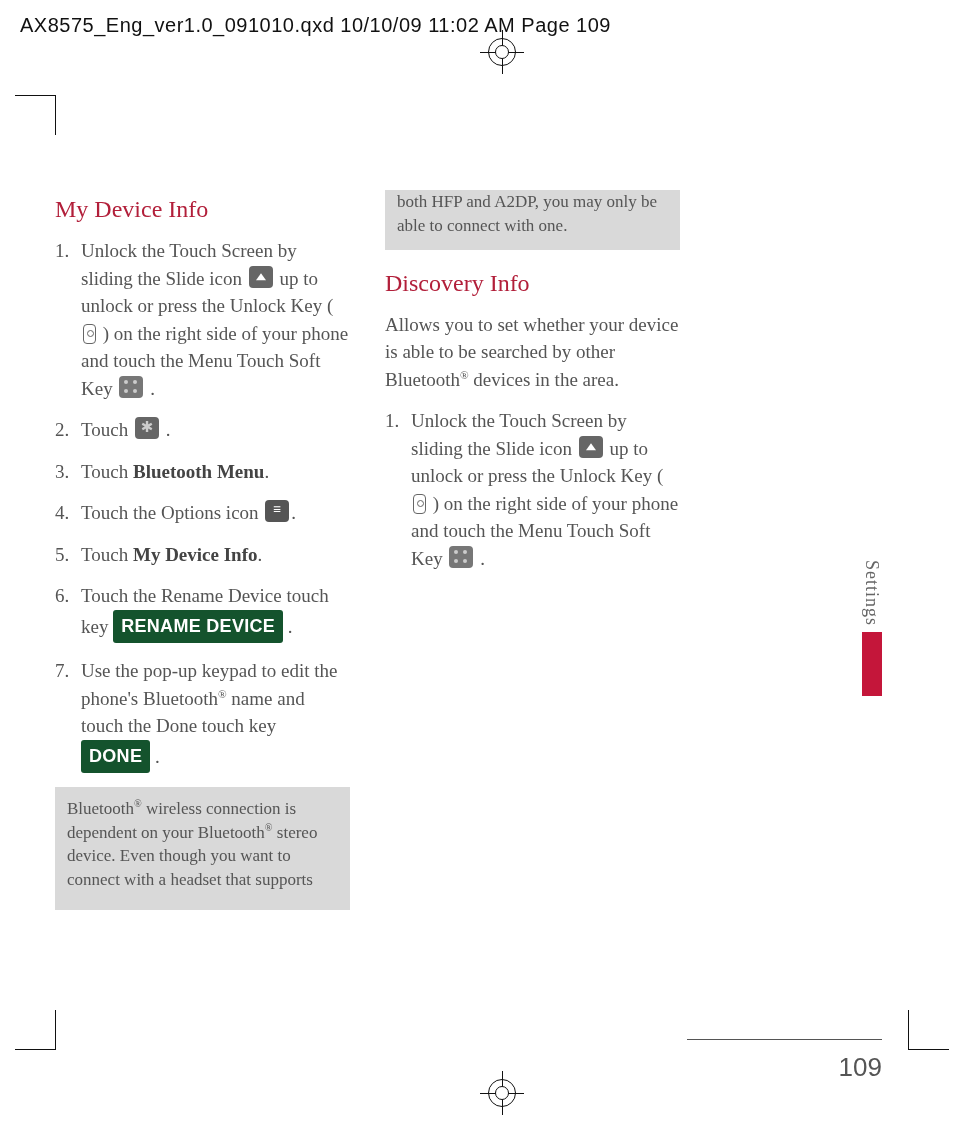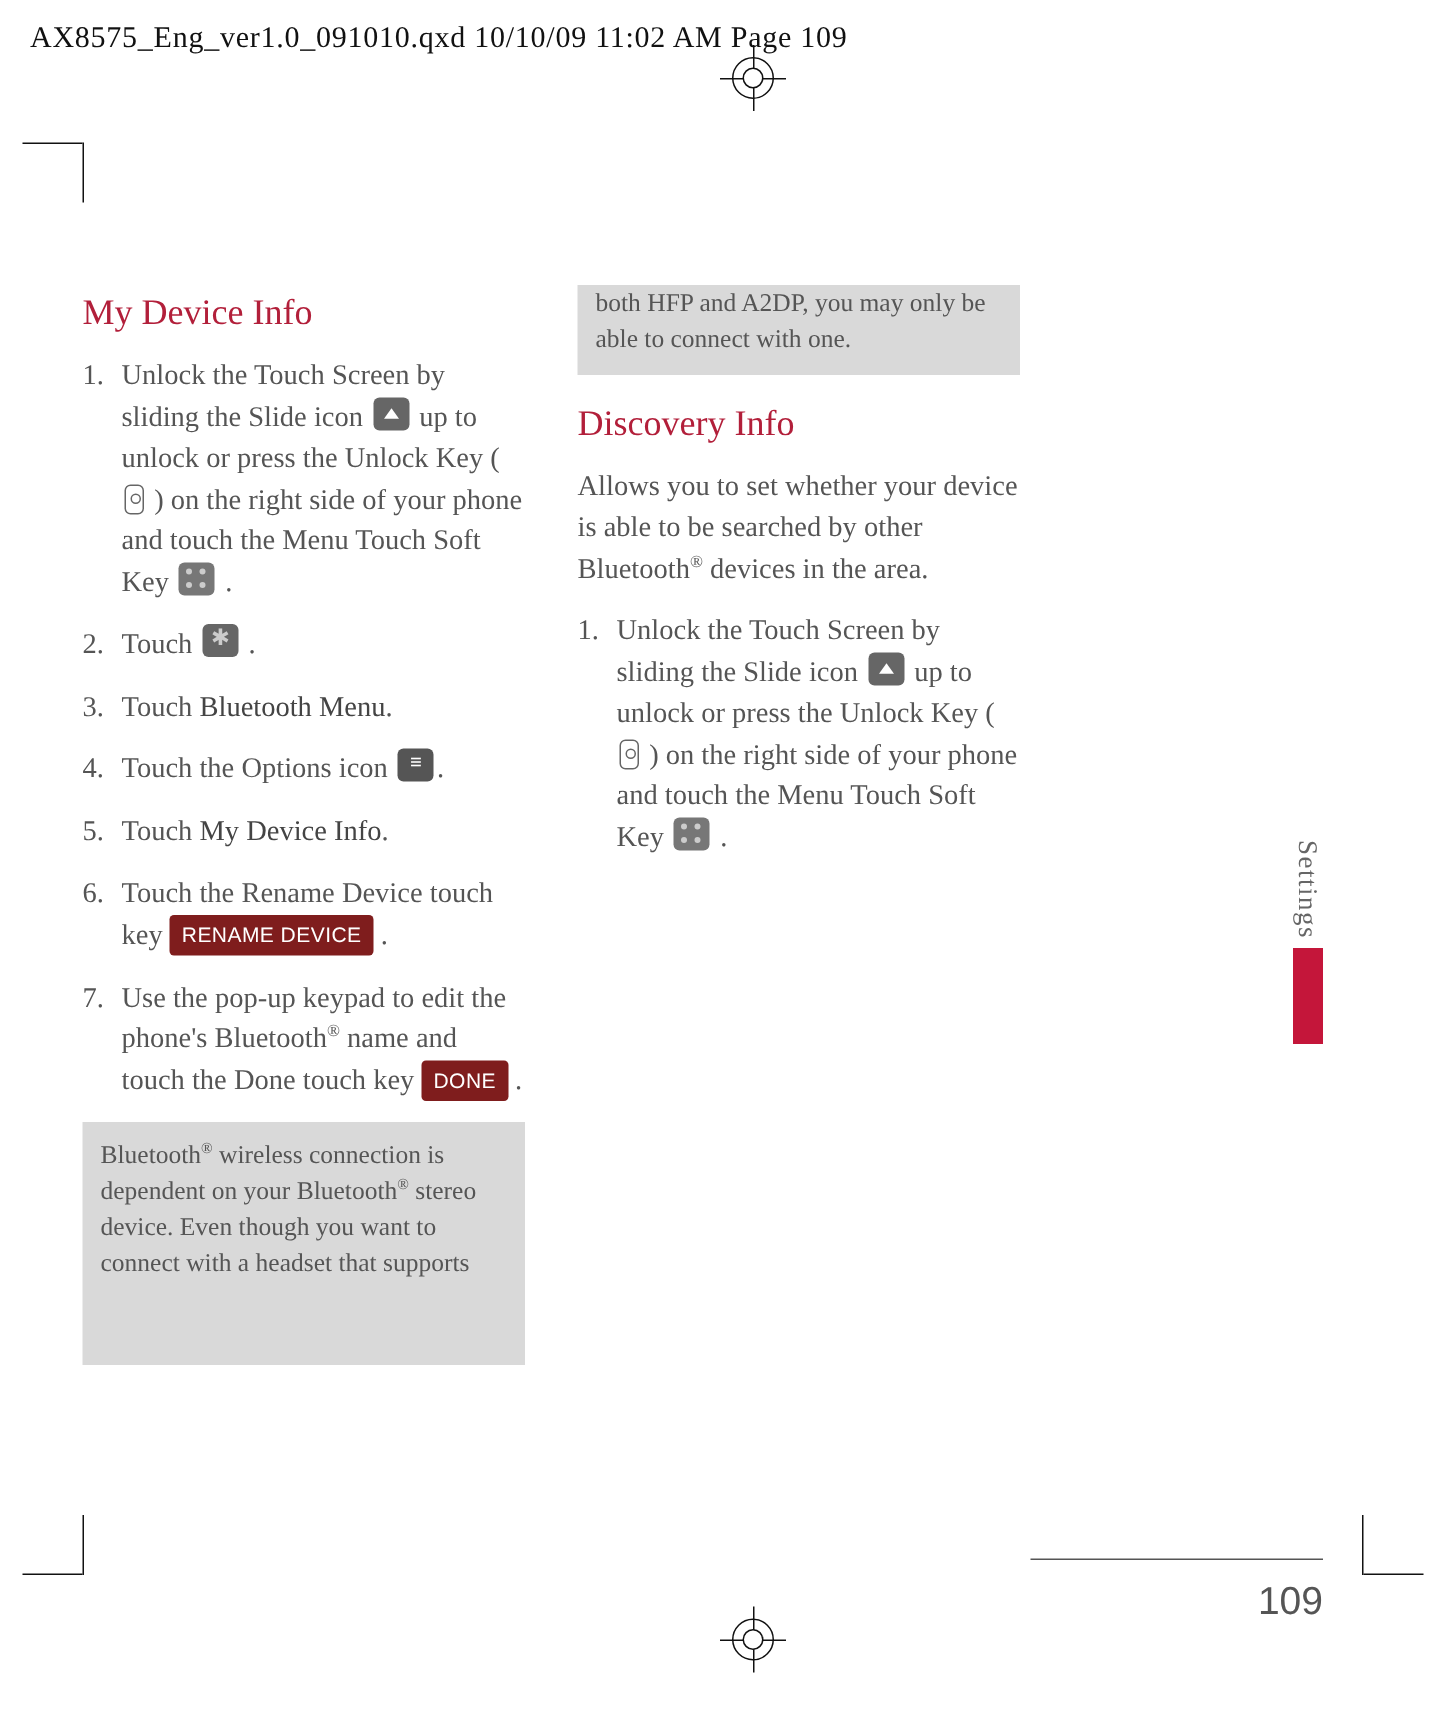--- a/index.html
+++ b/index.html
@@ -1,17 +1,17 @@
 <!DOCTYPE html>
 <html><head>
 <meta charset="utf-8">
 <style>
   * { box-sizing: border-box; margin: 0; padding: 0; }
   body { width: 954px; height: 1145px; font-family: Georgia, "Times New Roman", serif; color: #4a4a4a; position: relative; background: #fff; }
-  .slug { position: absolute; top: 14px; left: 20px; font-family: Liberation Serif, serif; font-size: 20px; color: #111; letter-spacing: .5px; }
+  .slug { position: absolute; top: 14px; left: 20px; font-family: Liberation Sans, sans-serif; font-size: 20px; color: #111; letter-spacing: .5px; }
   .page-frame { position: absolute; left: 70px; top: 40px; right: 20px; bottom: 40px; }
   .crop-top-center { position: absolute; top: -2px; left: 50%; transform: translateX(-50%); }
   .crop-bottom-center { position: absolute; bottom: -2px; left: 50%; transform: translateX(-50%); }
   .crop-top-left { position: absolute; top: 55px; left: -55px; }
   .crop-top-left::before, .crop-top-left::after,
   .crop-bottom-left::before, .crop-bottom-left::after,
   .crop-bottom-right::before, .crop-bottom-right::after { content:""; position:absolute; background:#111; }
   .crop-top-left::before { width:40px; height:1px; top:0; left:0; }
   .crop-top-left::after { width:1px; height:40px; top:0; left:40px; }
   .crop-bottom-left { position:absolute; bottom: 55px; left:-55px; }
@@ -25,33 +25,33 @@
   .reg-outer::before { width:1px; height:44px; }
   .reg-outer::after { height:1px; width:44px; }
   .reg-inner { border:1px solid #111; border-radius:50%; width:14px; height:14px; background:#fff; z-index:1; }
   .content { position:absolute; top: 190px; left: 55px; width: 625px; column-count:2; column-gap: 35px; column-fill:auto; height: 720px; }
   h2 { font-size: 24px; font-weight: normal; color: #b21f3a; margin-bottom: 14px; margin-top: 6px; font-family: Georgia, serif; }
   p, li { font-size: 19px; line-height: 1.45; color:#555; }
   p { margin-bottom: 14px; }
   ol { list-style: none; padding:0; }
   li { margin-bottom: 14px; position: relative; padding-left: 26px; }
   .num { position:absolute; left:0; top:0; }
-  .bold { font-weight: normal; color:#444; }
+  .bold { font-weight: bold; color:#444; }
   .ico { display:inline-block; vertical-align: -3px; width:24px; height:22px; border-radius:4px; background:#555; position:relative; margin:0 2px; }
   .ico.slide { background:#666; }
   .ico.slide::after { content:""; position:absolute; left:50%; top:50%; transform:translate(-50%,-55%); border-left:5px solid transparent; border-right:5px solid transparent; border-bottom:7px solid #fff; }
   .ico.unlock { width:13px; height:20px; border:1.5px solid #666; border-radius:4px; background:#fff; vertical-align:-4px;}
   .ico.unlock::after { content:""; position:absolute; left:3px; top:5px; width:5px; height:5px; border:1px solid #666; border-radius:50%; }
   .ico.menu { background:#777; }
   .ico.menu::before { content:""; position:absolute; width:4px; height:4px; background:#ccc; border-radius:50%; top:4px; left:5px; box-shadow: 9px 0 #ccc, 0 9px #ccc, 9px 9px #ccc; }
   .ico.gear { background:#666; }
   .ico.gear::after { content:"✱"; color:#ccc; position:absolute; left:50%; top:50%; transform:translate(-50%,-50%); font-size:15px; }
   .ico.list { background:#555; }
   .ico.list::after { content:"≡"; color:#fff; position:absolute; left:50%; top:50%; transform:translate(-50%,-52%); font-size:14px; font-weight:bold;}
-  .touch-key { display:inline-block; background:#7f1d1d; color:#fff; font-family: Arial, sans-serif; font-weight:normal; font-size:14px; padding:3px 8px 4px; border-radius:3px; vertical-align:1px; letter-spacing:.3px;}
+  .touch-key { display:inline-block; background:#14532d; color:#fff; font-family: Arial, sans-serif; font-weight:bold; font-size:18px; padding:3px 8px 4px; border-radius:3px; vertical-align:1px; letter-spacing:.3px;}
   .note { background:#d9d9d9; padding:10px 12px 12px; margin: 6px 0 20px; font-size:17px; line-height:1.4; color:#555; }
   .note .note-hdr { color:#b21f3a; font-weight:bold; font-size:18px; display:block; margin-bottom:2px;}
   sup { font-size:.6em; vertical-align: super; }
   .side-tab { position:absolute; right: 72px; top: 560px; display:flex; flex-direction:column; align-items:center; }
   .side-tab .lbl { writing-mode: vertical-rl; font-family: Georgia, serif; font-size:18px; color:#666; letter-spacing:1px; padding-bottom:6px; }
   .side-tab .bar { width:20px; height:64px; background:#c4163a; }
   .page-num-rule { position:absolute; right:72px; bottom:105px; width:195px; border-top:1.5px solid #555; }
   .page-num { position:absolute; right:72px; bottom:62px; font-size:26px; color:#555; font-family: Liberation Sans, sans-serif; }
 </style>
 </head>

